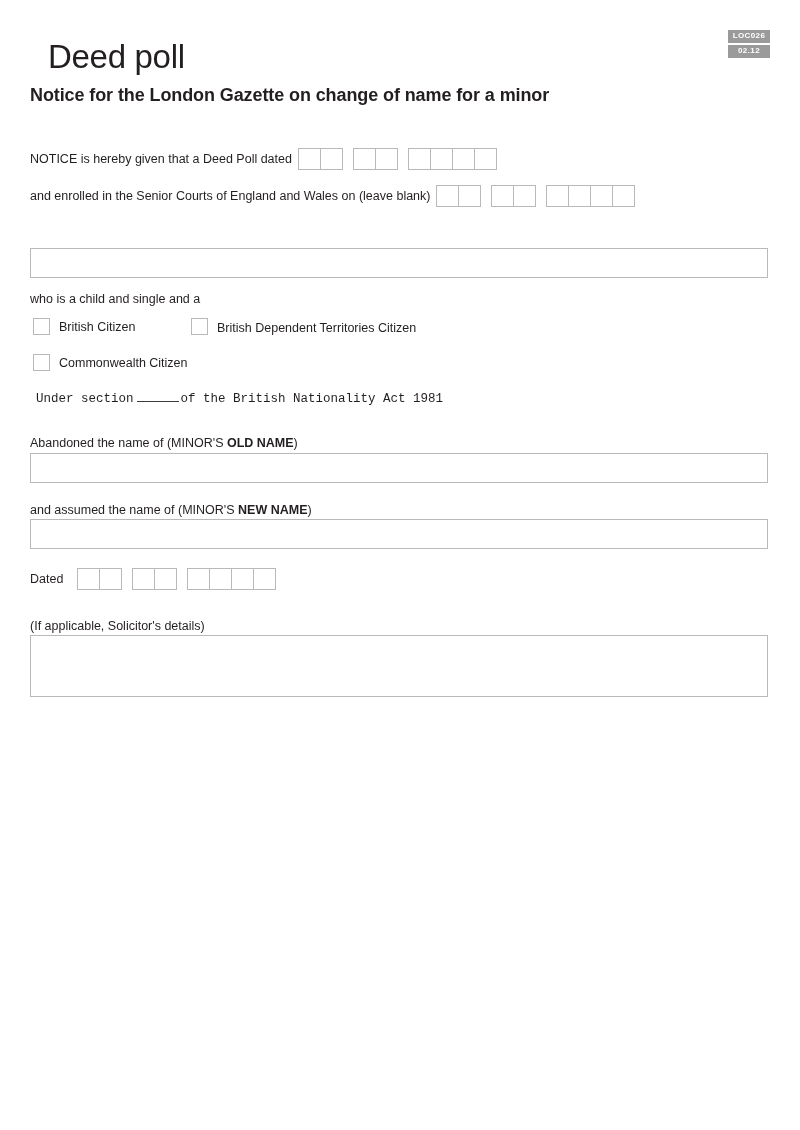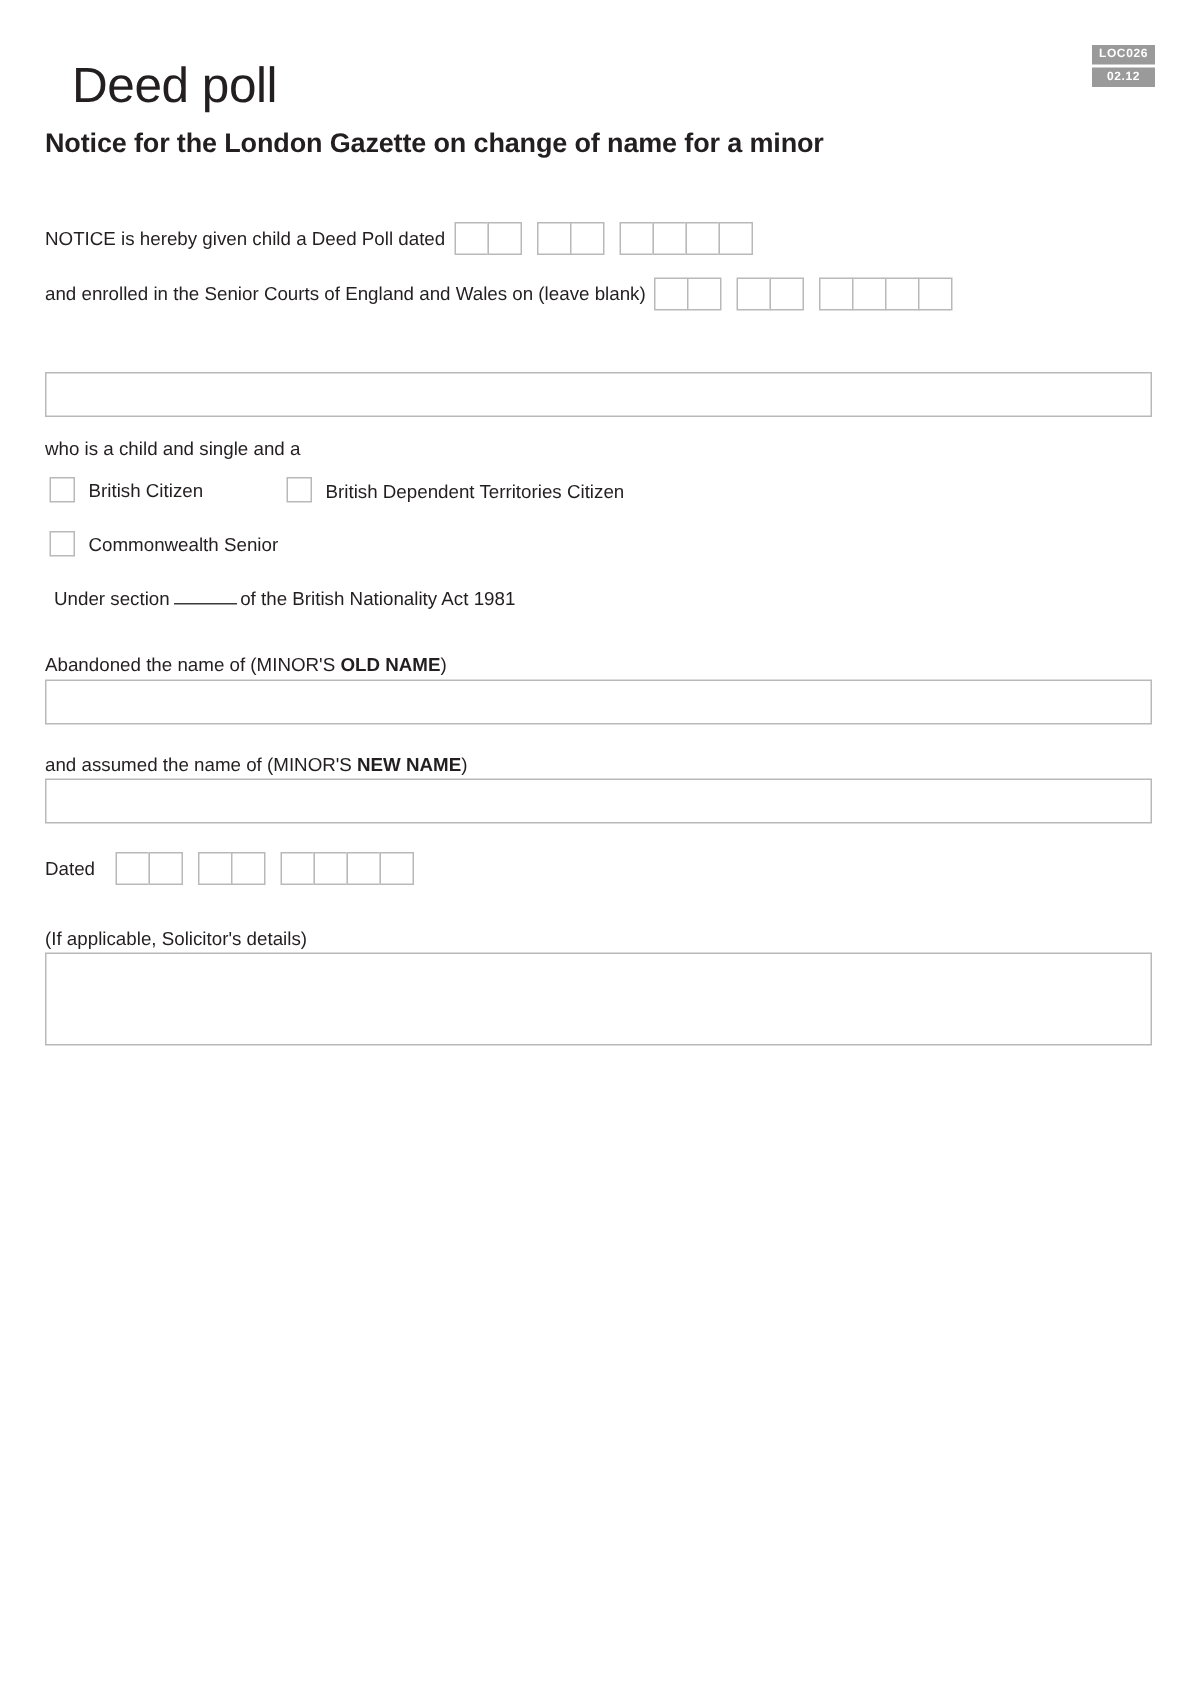--- a/index.html
+++ b/index.html
@@ -143,21 +143,21 @@
 
   <div class="form-code">
     <div class="code-line">LOC026</div>
     <div class="code-line">02.12</div>
   </div>
 
   <h1 class="title">Deed poll</h1>
   <h2 class="subtitle">Notice for the London Gazette on change of name for a minor</h2>
 
   <div class="row" style="top:148px;">
-    <span class="txt">NOTICE is hereby given child a Deed Poll dated</span>
+    <span class="txt">NOTICE is hereby given that a Deed Poll dated</span>
     <span class="boxgroup">
       <span class="cell"></span>
       <span class="cell"></span>
     </span>
     <span class="boxgroup">
       <span class="cell"></span>
       <span class="cell"></span>
     </span>
     <span class="boxgroup">
       <span class="cell"></span>
@@ -192,24 +192,24 @@
   <div class="checkrow" style="left:33px; top:318px;justify-content:space-between;">
     <span class="checkbox"></span>
     <span>British Citizen</span>
   </div>
   <div class="checkrow" style="left:191px; top:318px;align-items:flex-end;">
     <span class="checkbox"></span>
     <span>British Dependent Territories Citizen</span>
   </div>
   <div class="checkrow" style="left:33px; top:354px;">
     <span class="checkbox"></span>
-    <span>Commonwealth Senior</span>
-  </div>
-
-  <div class="label" style="left:36px; top:392px;">
+    <span>Commonwealth Citizen</span>
+  </div>
+
+  <div class="label" style="left:36px; top:392px;font-family:Liberation Mono, monospace;">
     <span>Under section</span><span class="ruleline"></span><span>of the British Nationality Act 1981</span>
   </div>
 
   <div class="label" style="top:436px;">
     <span>Abandoned the name of (MINOR'S </span><b>OLD NAME</b><span>)</span>
   </div>
   <div class="field h30" style="top:453px;"></div>
 
   <div class="label" style="top:503px;">
     <span>and assumed the name of (MINOR'S </span><b>NEW NAME</b><span>)</span>

